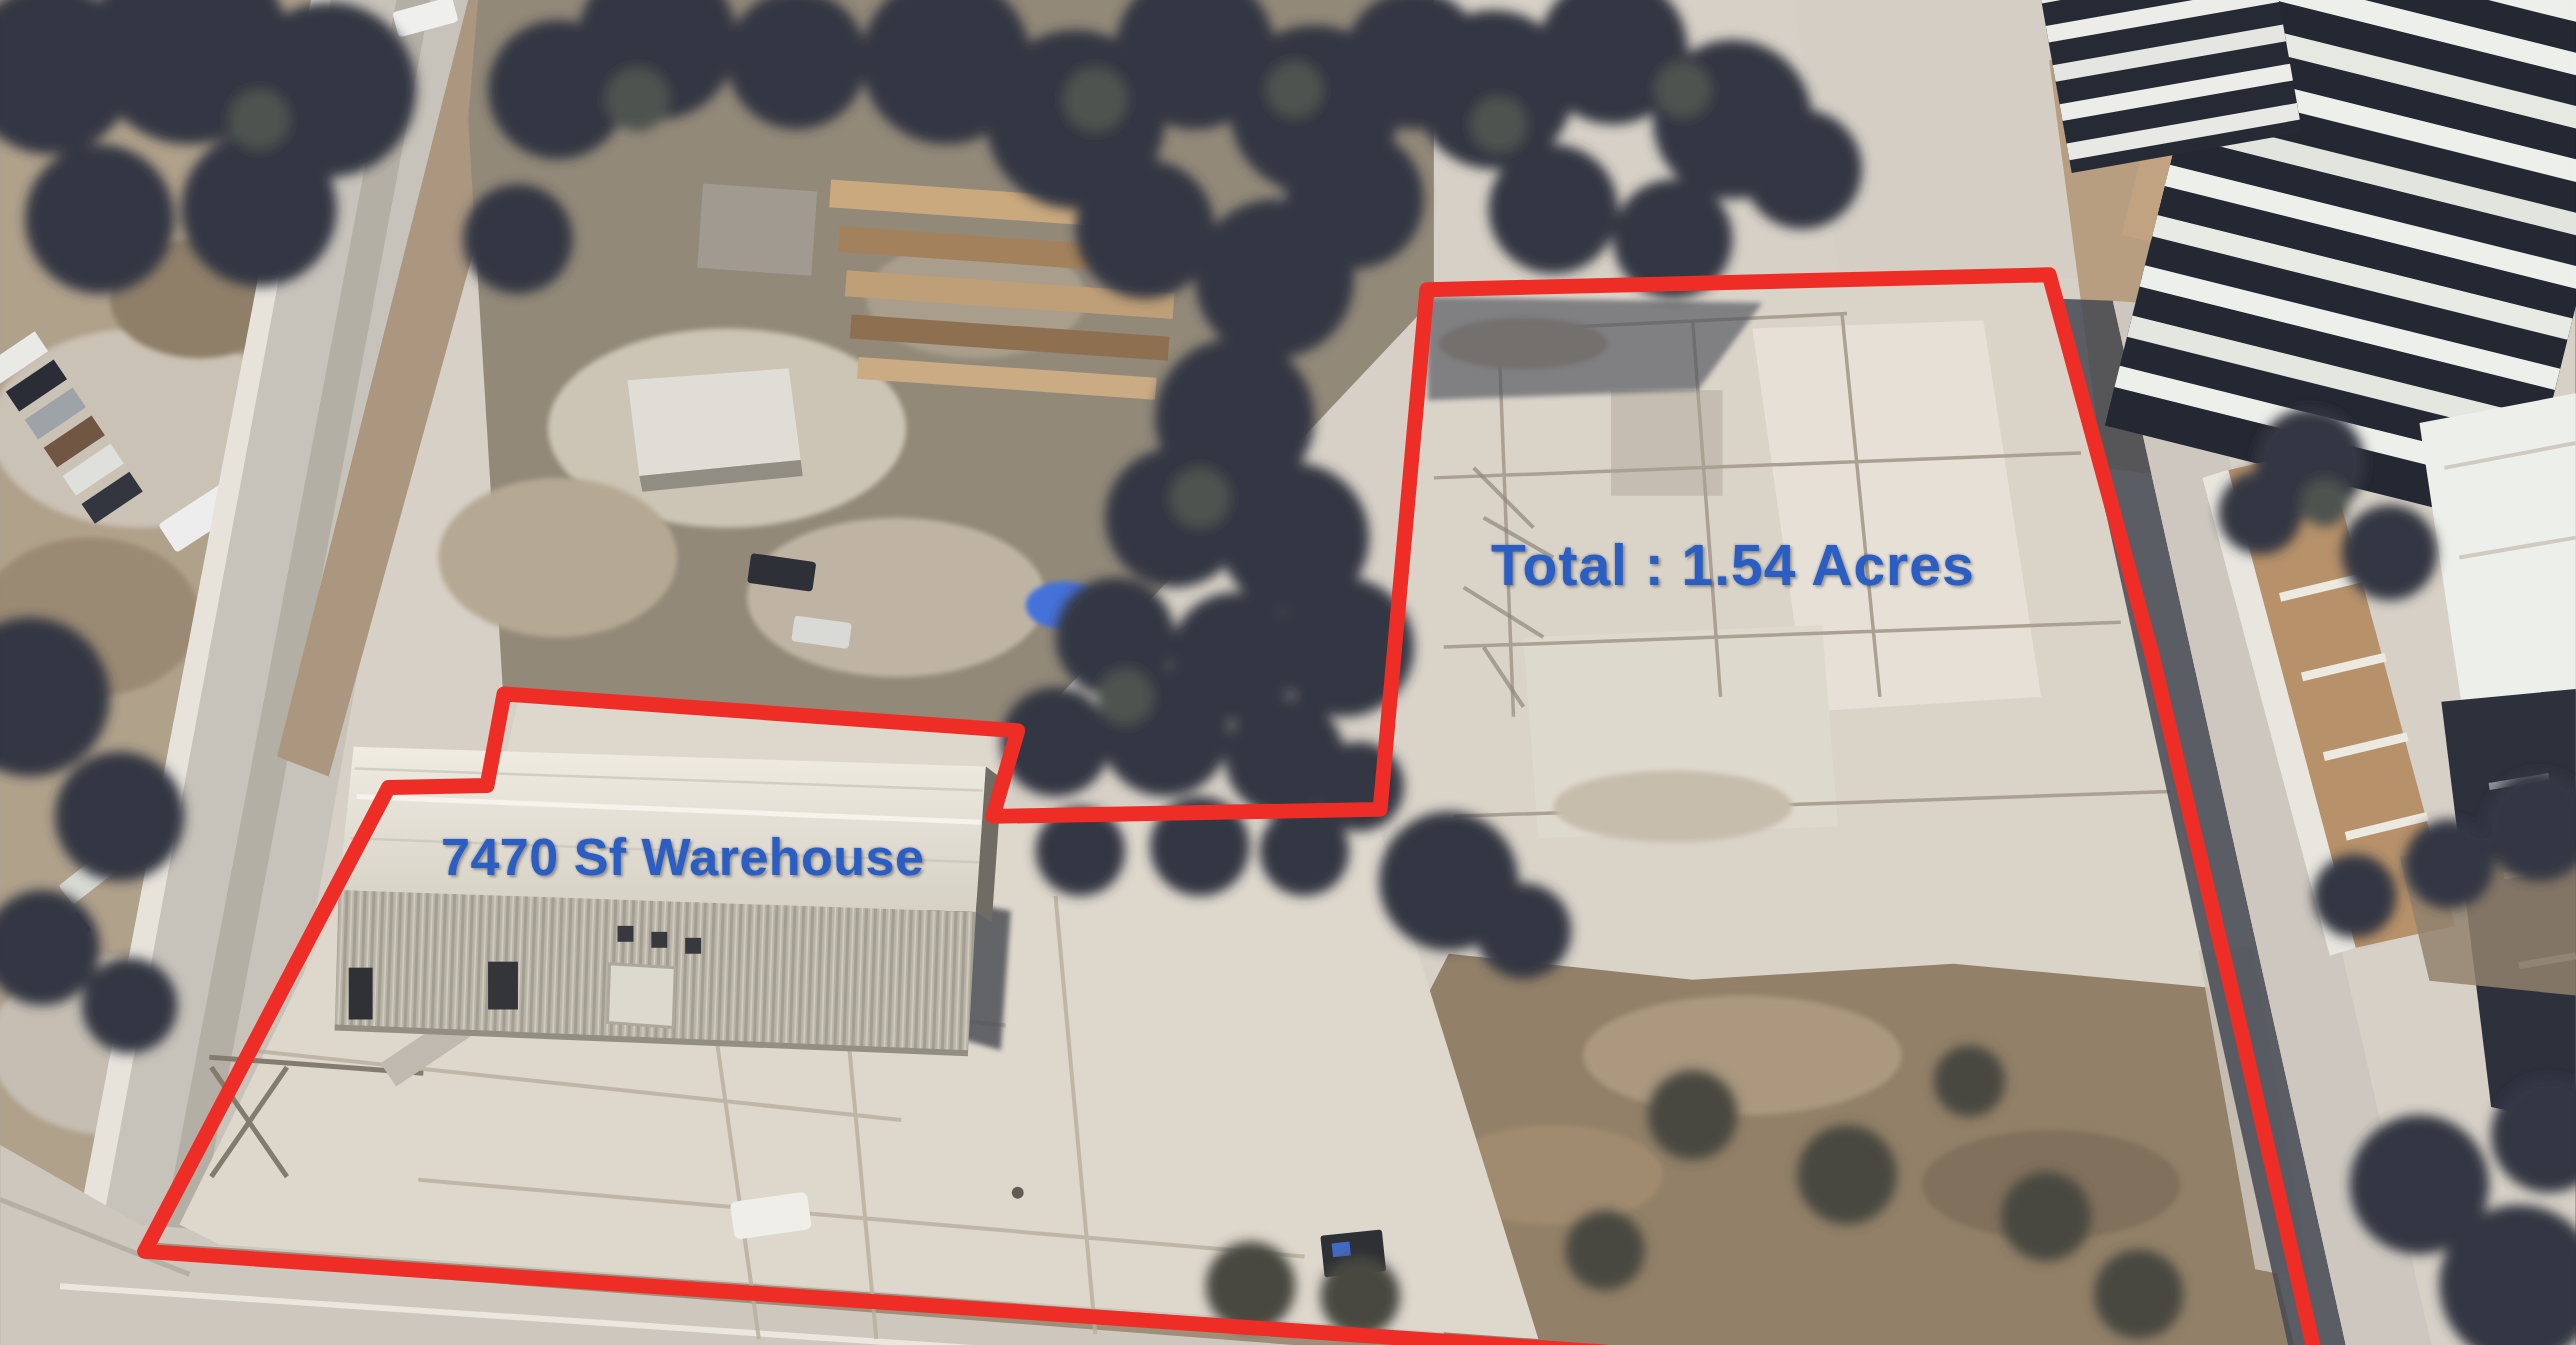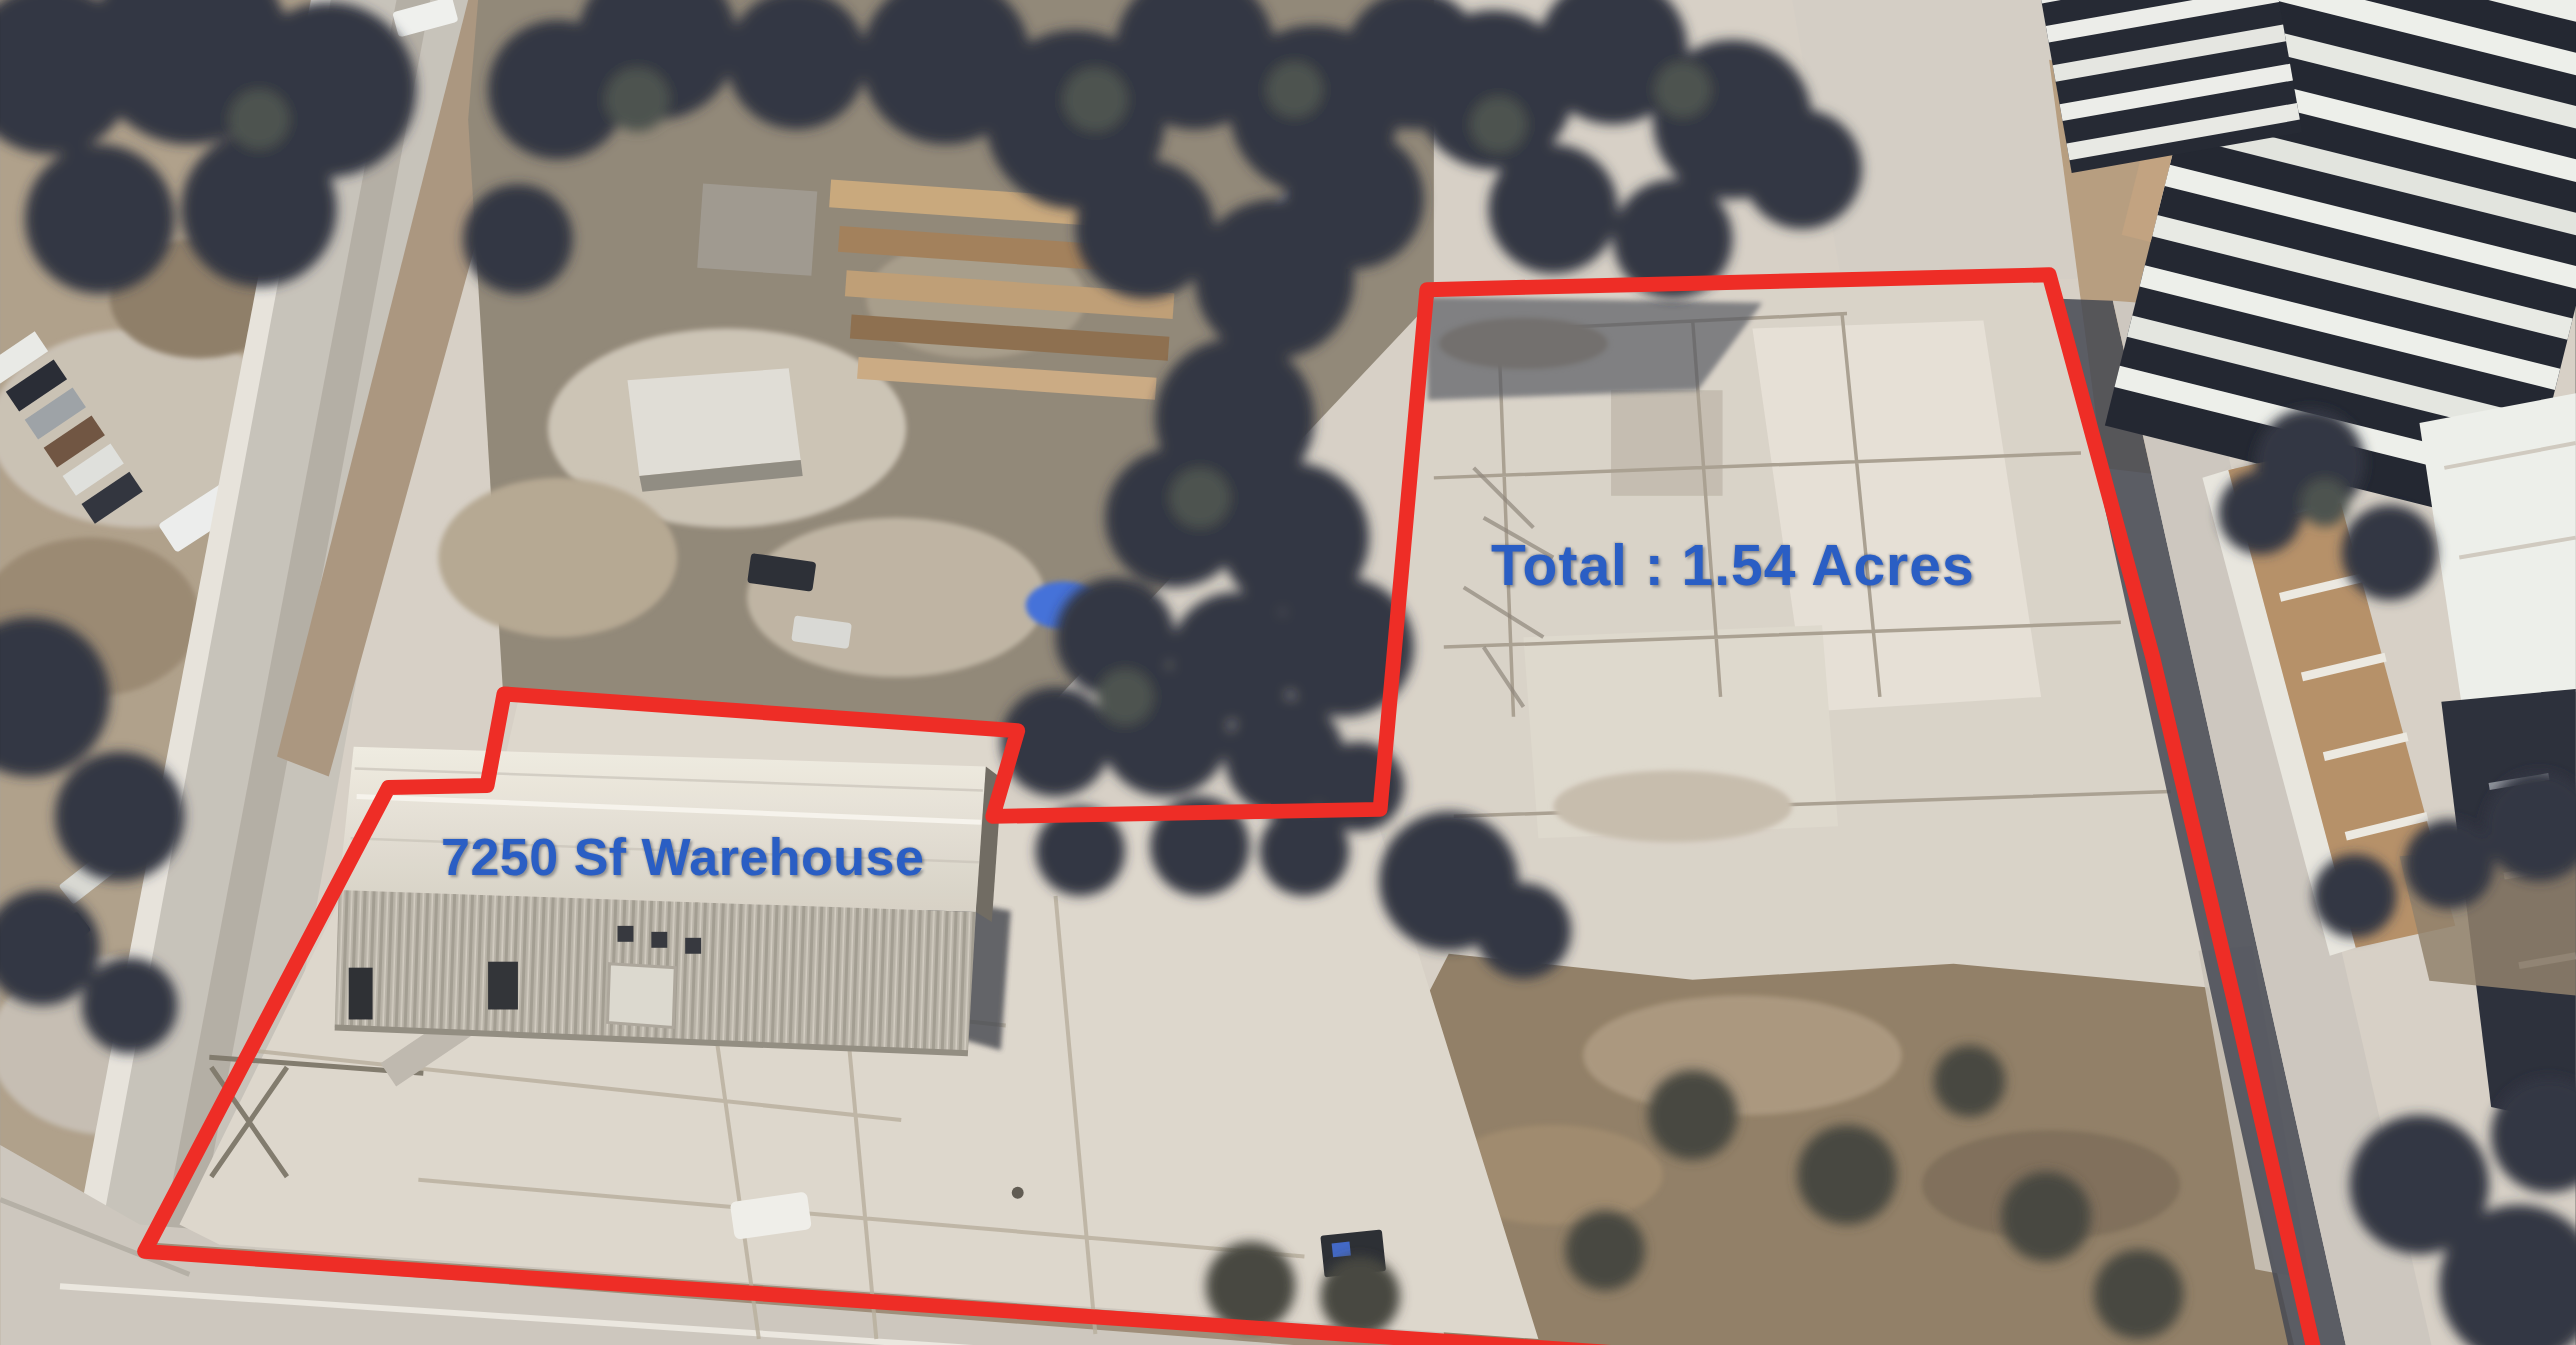--- a/index.html
+++ b/index.html
@@ -279,15 +279,15 @@
           <circle cx="1366" cy="1302" r="40"></circle>
     </g>
   </g>
 
   <rect width="2587" height="1351" fill="#e8ecf2" opacity="0.05"></rect>
 
   <path d="M1433,291 L2058,276 L2162,660 L2245,1010 L2336,1408 L145,1257 L390,791 L489,789 L506,697 L1022,734 L997,820 L1386,813 Z" fill="none" style="stroke:var(--boundary-red,#ee2d26)" stroke-width="15" stroke-linejoin="round" stroke-linecap="round"></path>
 </svg>
 
 <div class="map-label" id="total-label">Total : 1.54 Acres</div>
-<div class="map-label" id="warehouse-label">7250 Sf Warehouse</div>
+<div class="map-label" id="warehouse-label">7470 Sf Warehouse</div>
 </div>
 
 
 </body></html>

